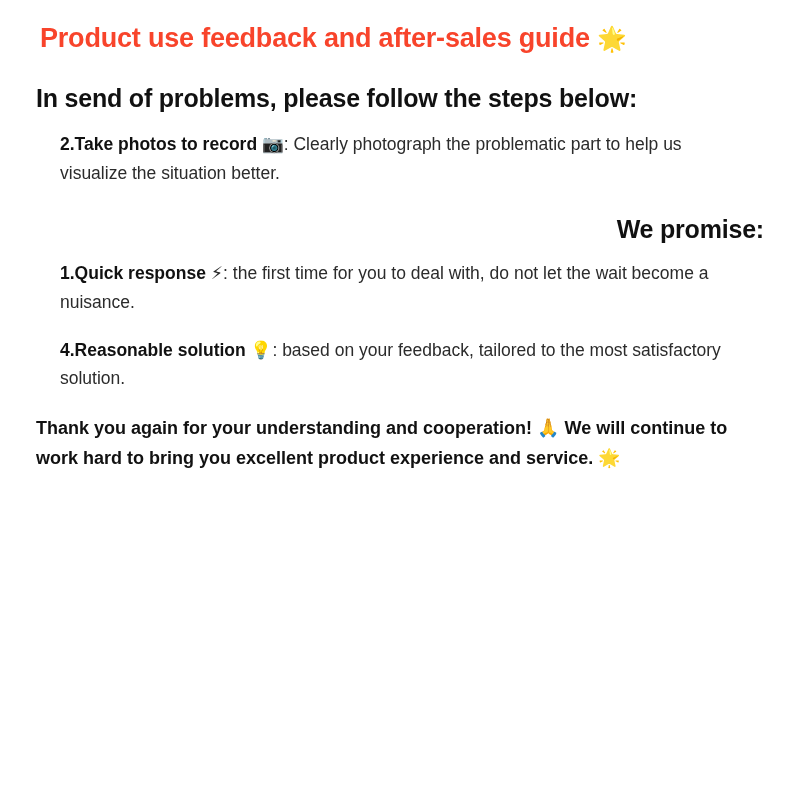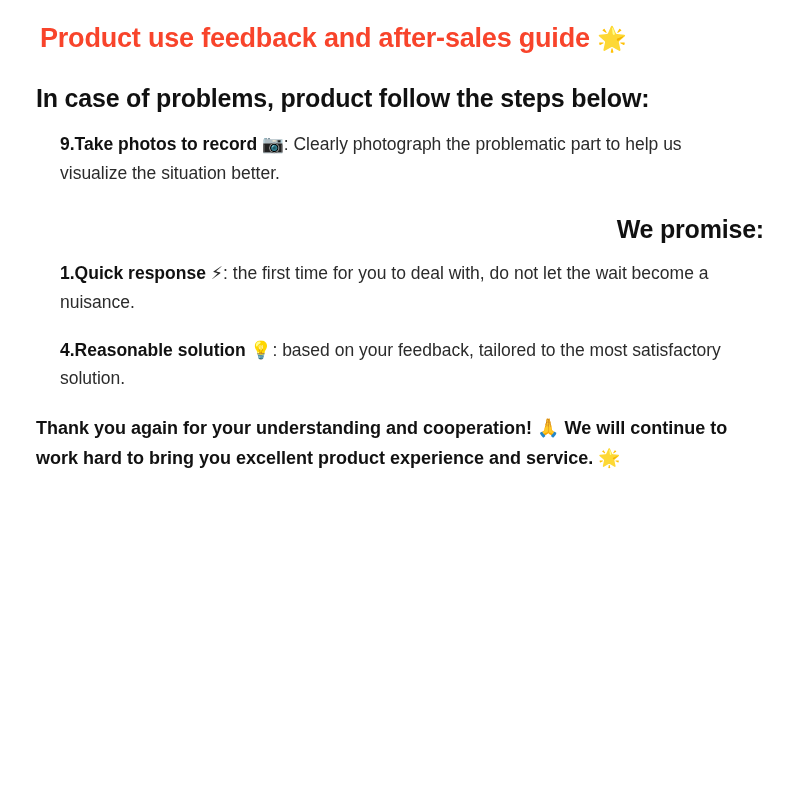--- a/index.html
+++ b/index.html
@@ -71,25 +71,25 @@
 </head>
 <body>
 
 <div class="page">
 
   <h1 class="doc-title">
     <span>Product use feedback and after-sales guide</span>
     <span class="emoji">🌟</span>
   </h1>
 
-  <h2 class="section-heading">In case of problems, product follow the steps below:</h2>
+  <h2 class="section-heading">In send of problems, please follow the steps below:</h2>
 
 
   <p class="step">
-    <span class="lead">9.Take photos to record</span>
+    <span class="lead">2.Take photos to record</span>
     <span class="emoji">📷</span><span>: Clearly photograph the problematic part to help us visualize the situation better.</span>
   </p>
 
 
   <h2 class="section-heading second">We promise:</h2>
 
   <p class="step">
     <span class="lead">1.Quick response</span>
     <span class="emoji">⚡</span><span>: the first time for you to deal with, do not let the wait become a nuisance.</span>
   </p>

